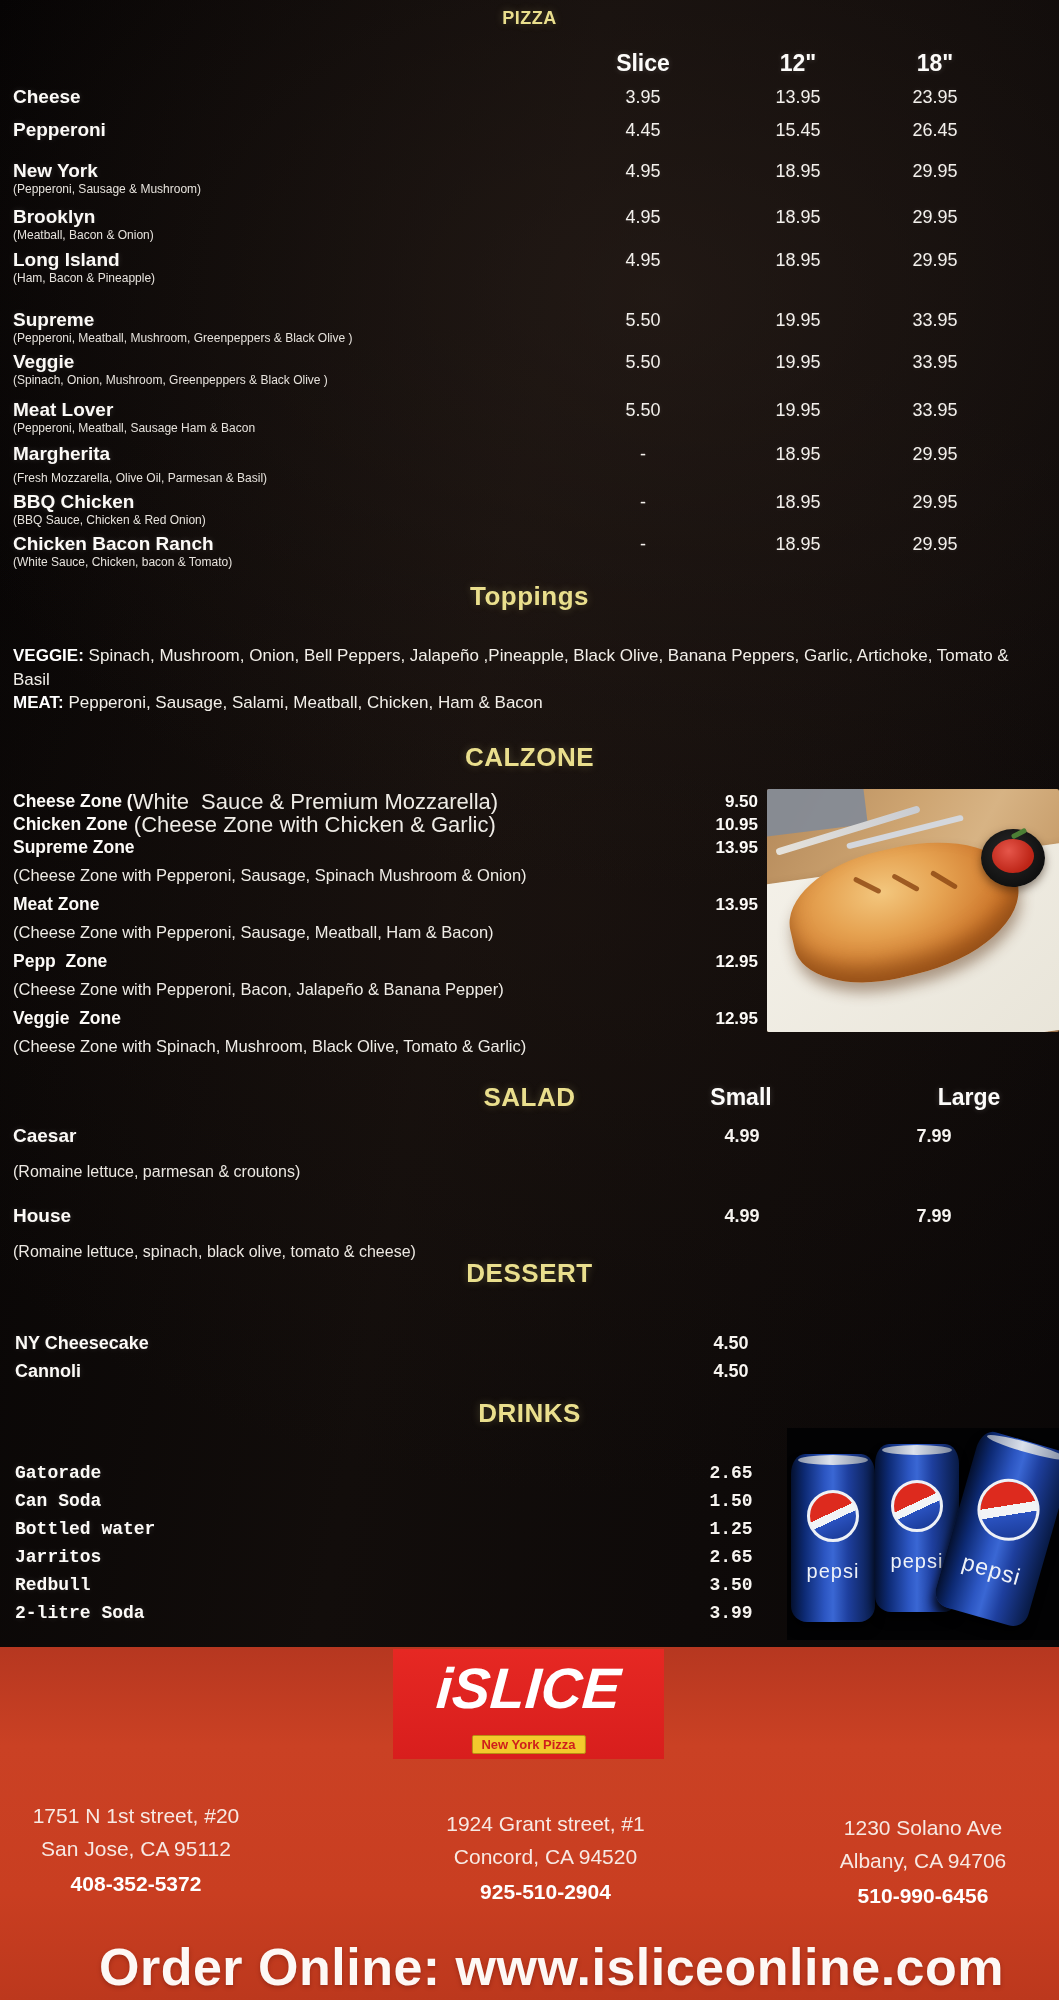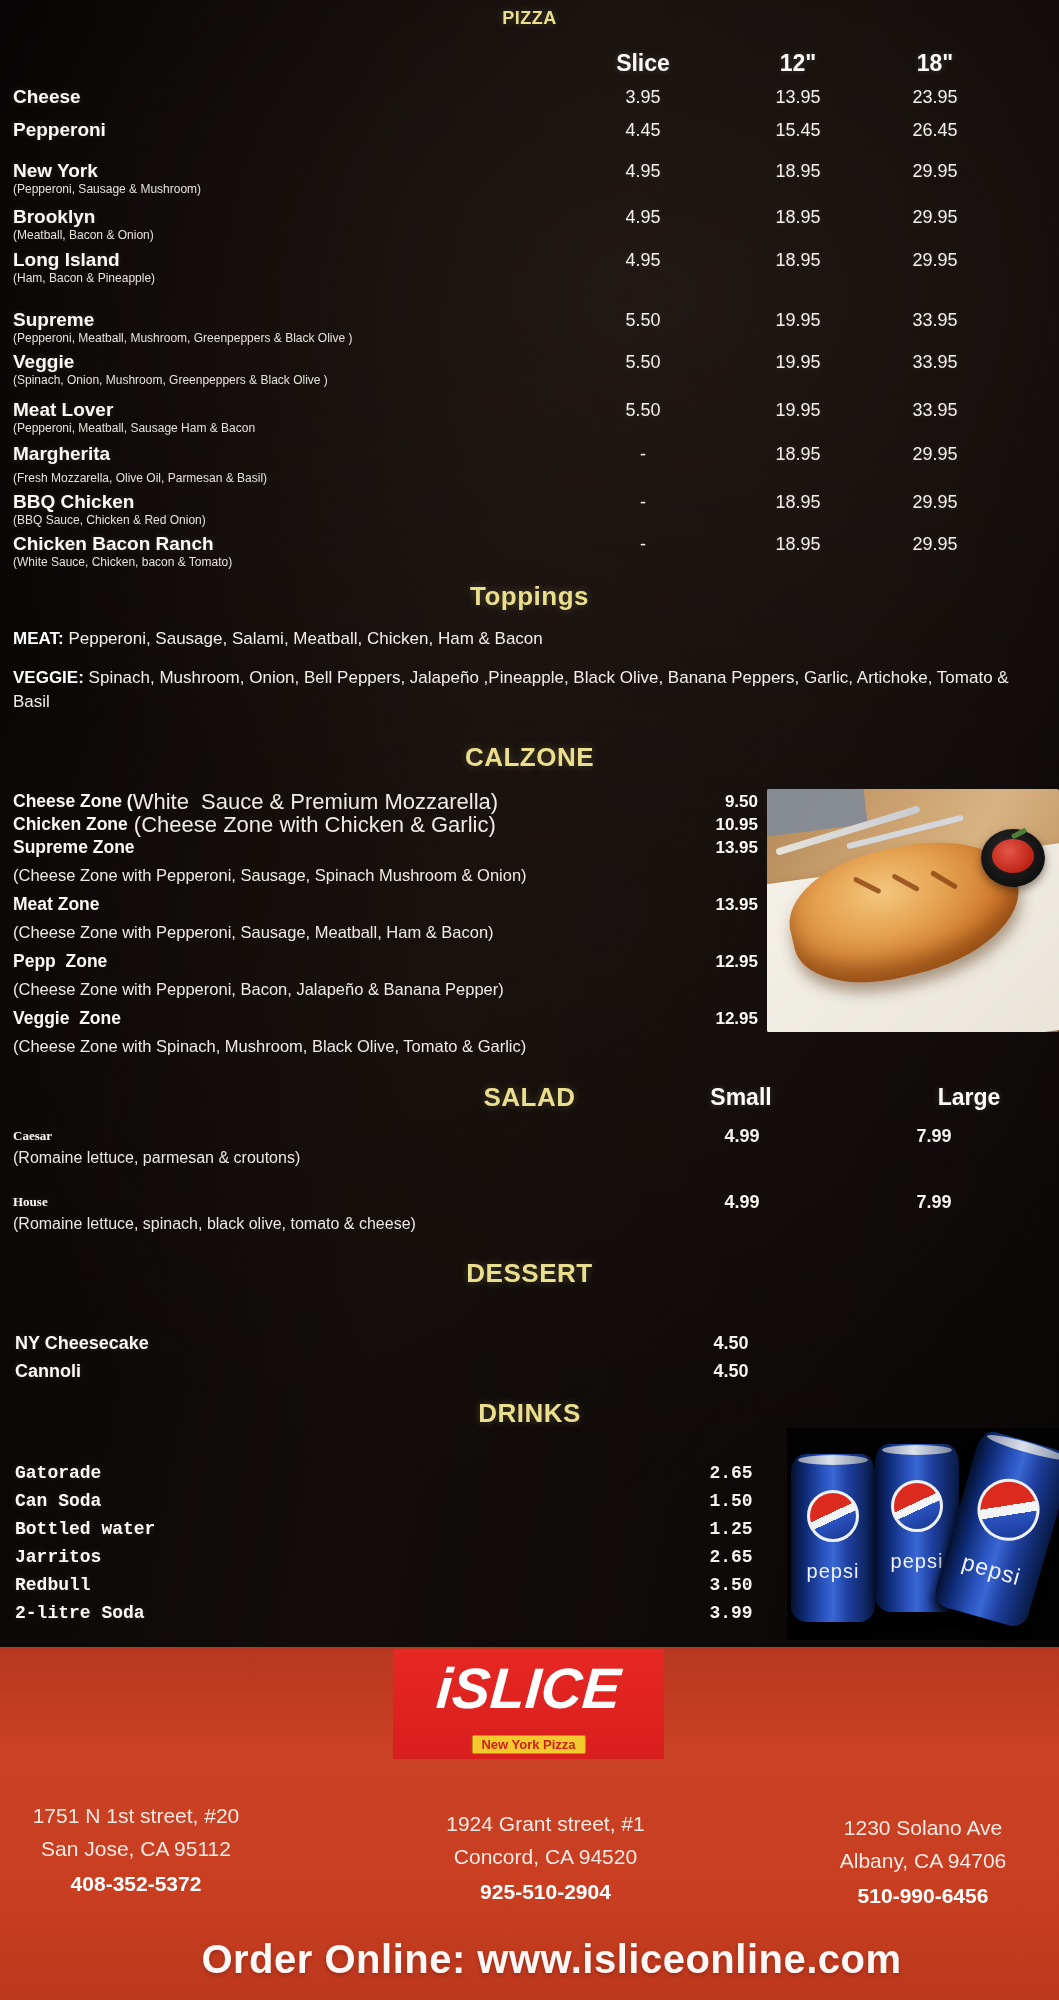--- a/index.html
+++ b/index.html
@@ -87,23 +87,23 @@
     box-shadow:0 4px 8px rgba(40,20,5,.5); }
   .cp-sauce { position:absolute; left:11px; top:10px; width:42px; height:34px; border-radius:50%;
     background:radial-gradient(circle at 40% 35%, #e5564a 0%, #bd2416 70%); }
   .cp-garnish { position:absolute; left:30px; top:2px; width:16px; height:5px; border-radius:2px;
     background:#4c7f35; transform:rotate(-28deg); }
 
   
   #salad-rows { position:absolute; left:13px; top:1125px; width:1004px; }
   .s-row { display:grid; grid-template-columns:620px 218px 166px; align-items:start; }
   .s-row + .s-row { margin-top:23px; }
-  .s-name { font-size:13px; font-weight:bold; line-height:22px; color:#fcfaf7;
-    text-shadow:0 0 6px rgba(255,255,255,.15);font-family:Liberation Serif, serif; }
-  .s-desc { font-size:16px; color:#ece8e2; line-height:20px; margin-top:1px; }
+  .s-name { font-size:19px; font-weight:bold; line-height:22px; color:#fcfaf7;
+    text-shadow:0 0 6px rgba(255,255,255,.15); }
+  .s-desc { font-size:16px; color:#ece8e2; line-height:20px; margin-top:15px; }
   .s-price { font-size:18px; font-weight:bold; text-align:center; line-height:22px; color:#f6f3ef; }
 
   
   .dd-list { position:absolute; left:15px; width:1004px; }
   .dd-row { display:grid; grid-template-columns:610px 212px; margin-bottom:6px; }
   .dd-name { font-size:18px; font-weight:bold; line-height:22px; color:#fcfaf7;
     text-shadow:0 0 6px rgba(255,255,255,.14); }
   .dd-price { font-size:18px; font-weight:bold; text-align:center; line-height:22px; color:#f6f3ef; }
 
   
@@ -134,21 +134,21 @@
     transform:skewX(-4deg); letter-spacing:0px; }
   #logo-tag { position:absolute; left:50%; transform:translateX(-50%); bottom:5px;
     background:#f3ca2d; border:1px solid #b98f12; border-radius:2px; padding:1px 9px;
     color:#cf1f1c; font-size:13px; font-weight:bold; white-space:nowrap; }
   .loc { position:absolute; text-align:center; color:#f7e9e3; font-size:21px; line-height:33px; }
   .loc .phone { color:#ffffff; font-weight:bold; margin-top:2px; }
   #loc-1 { left:0px;   top:152px; width:272px; }
   #loc-2 { left:408px; top:160px; width:275px; }
   #loc-3 { left:793px; top:164px; width:260px; }
   #order-banner { position:absolute; left:0; top:290px; width:1059px; text-align:center;
-    color:#fdf8f5; font-size:40px; font-weight:bold; letter-spacing:.5px;
+    color:#fdf8f5; font-size:52px; font-weight:bold; letter-spacing:.5px;
     text-shadow:0 2px 4px rgba(90,15,5,.35);padding-left:44px; }
 </style>
 </head>
 <body>
 
 <div id="screen">
 
   <div id="menu">
 
     <div class="section-title" style="top:8px; font-size:18px;">PIZZA</div>
@@ -255,25 +255,25 @@
             <div class="item-desc">(White Sauce, Chicken, bacon &amp; Tomato)</div>
           </div>
         <div class="p-price">-</div>
         <div class="p-price">18.95</div>
         <div class="p-price">29.95</div>
       </div>
     </div>
 
     <div class="section-title" style="top:581px;">Toppings</div>
     <div id="toppings-text">
+      <div class="top-line" id="veggie-line">
+        <span class="top-label">VEGGIE:</span><span> Spinach, Mushroom, Onion, Bell Peppers, Jalapeño ,Pineapple, Black Olive, Banana Peppers, Garlic, Artichoke, Tomato &amp; Basil</span>
+      </div>
       <div class="top-line">
         <span class="top-label">MEAT:</span><span> Pepperoni, Sausage, Salami, Meatball, Chicken, Ham &amp; Bacon</span>
-      </div>
-      <div class="top-line" id="veggie-line">
-        <span class="top-label">VEGGIE:</span><span> Spinach, Mushroom, Onion, Bell Peppers, Jalapeño ,Pineapple, Black Olive, Banana Peppers, Garlic, Artichoke, Tomato &amp; Basil</span>
       </div>
     </div>
 
     <div class="section-title" style="top:742px;">CALZONE</div>
     <div id="calzone-list">
       <div class="cz-line">
         <span class="cz-name">Cheese Zone (</span>
           <span class="cz-inline">White  Sauce &amp; Premium Mozzarella)</span>
           <span class="cz-price">9.50</span>
       </div>

